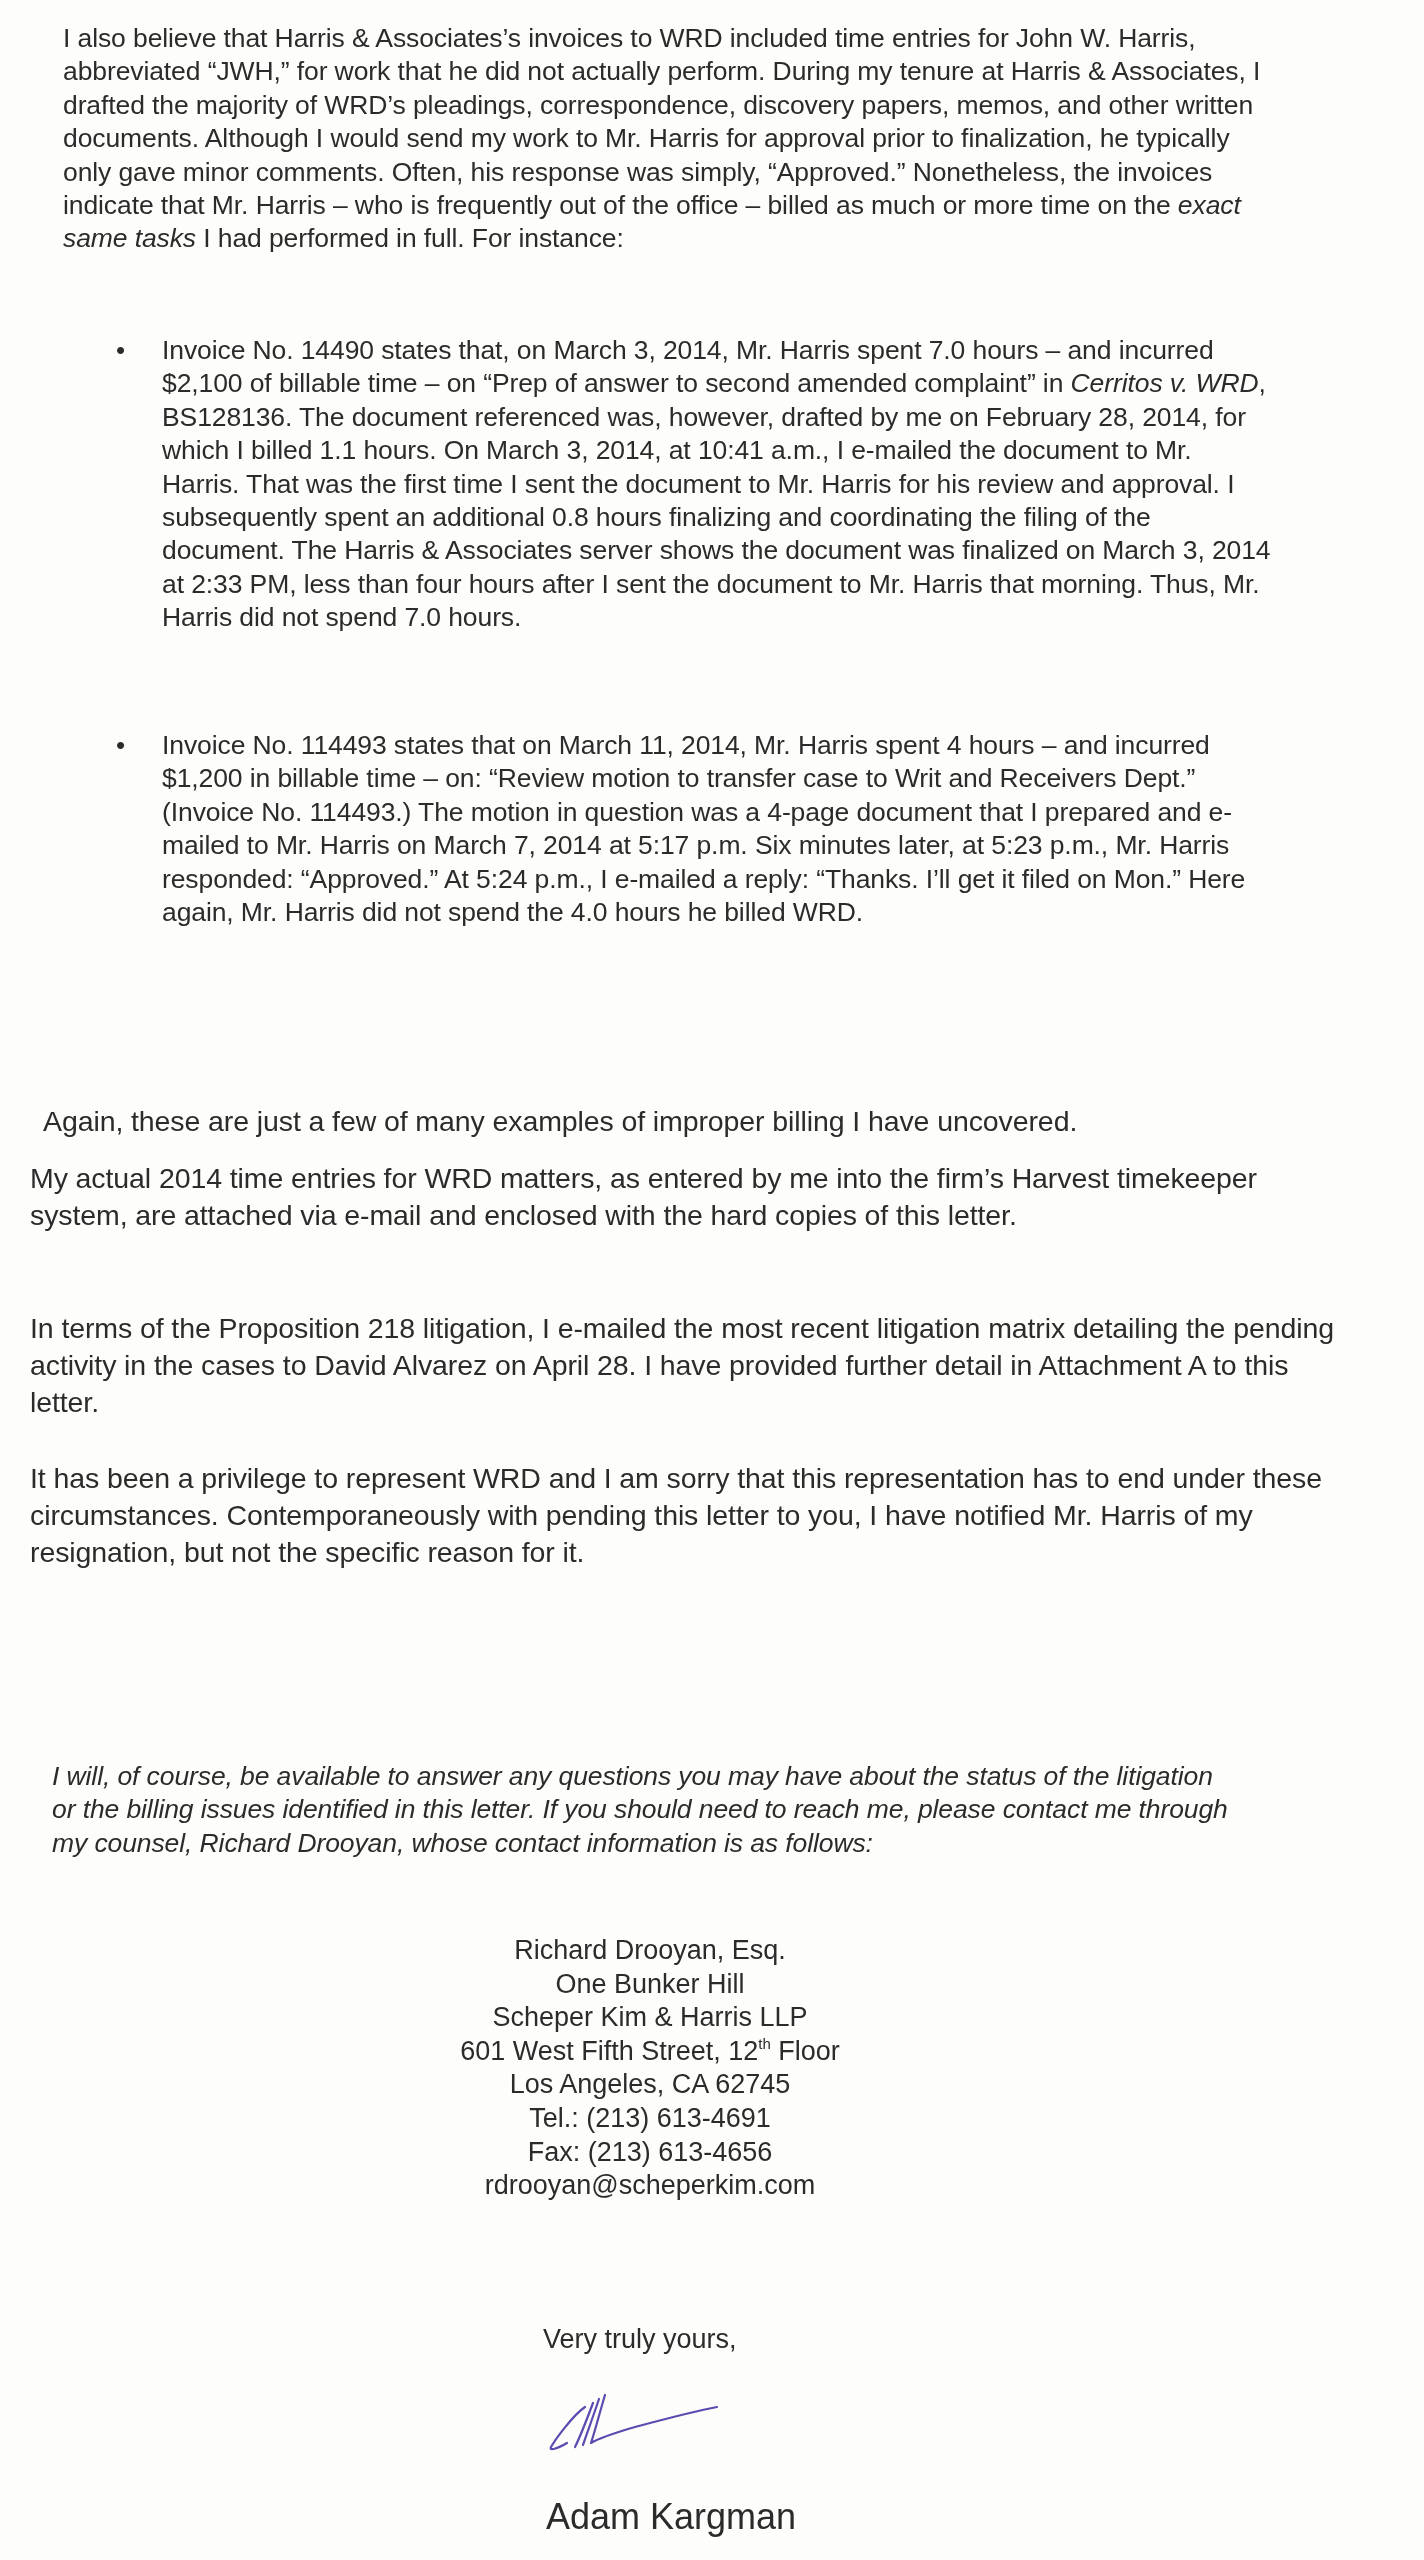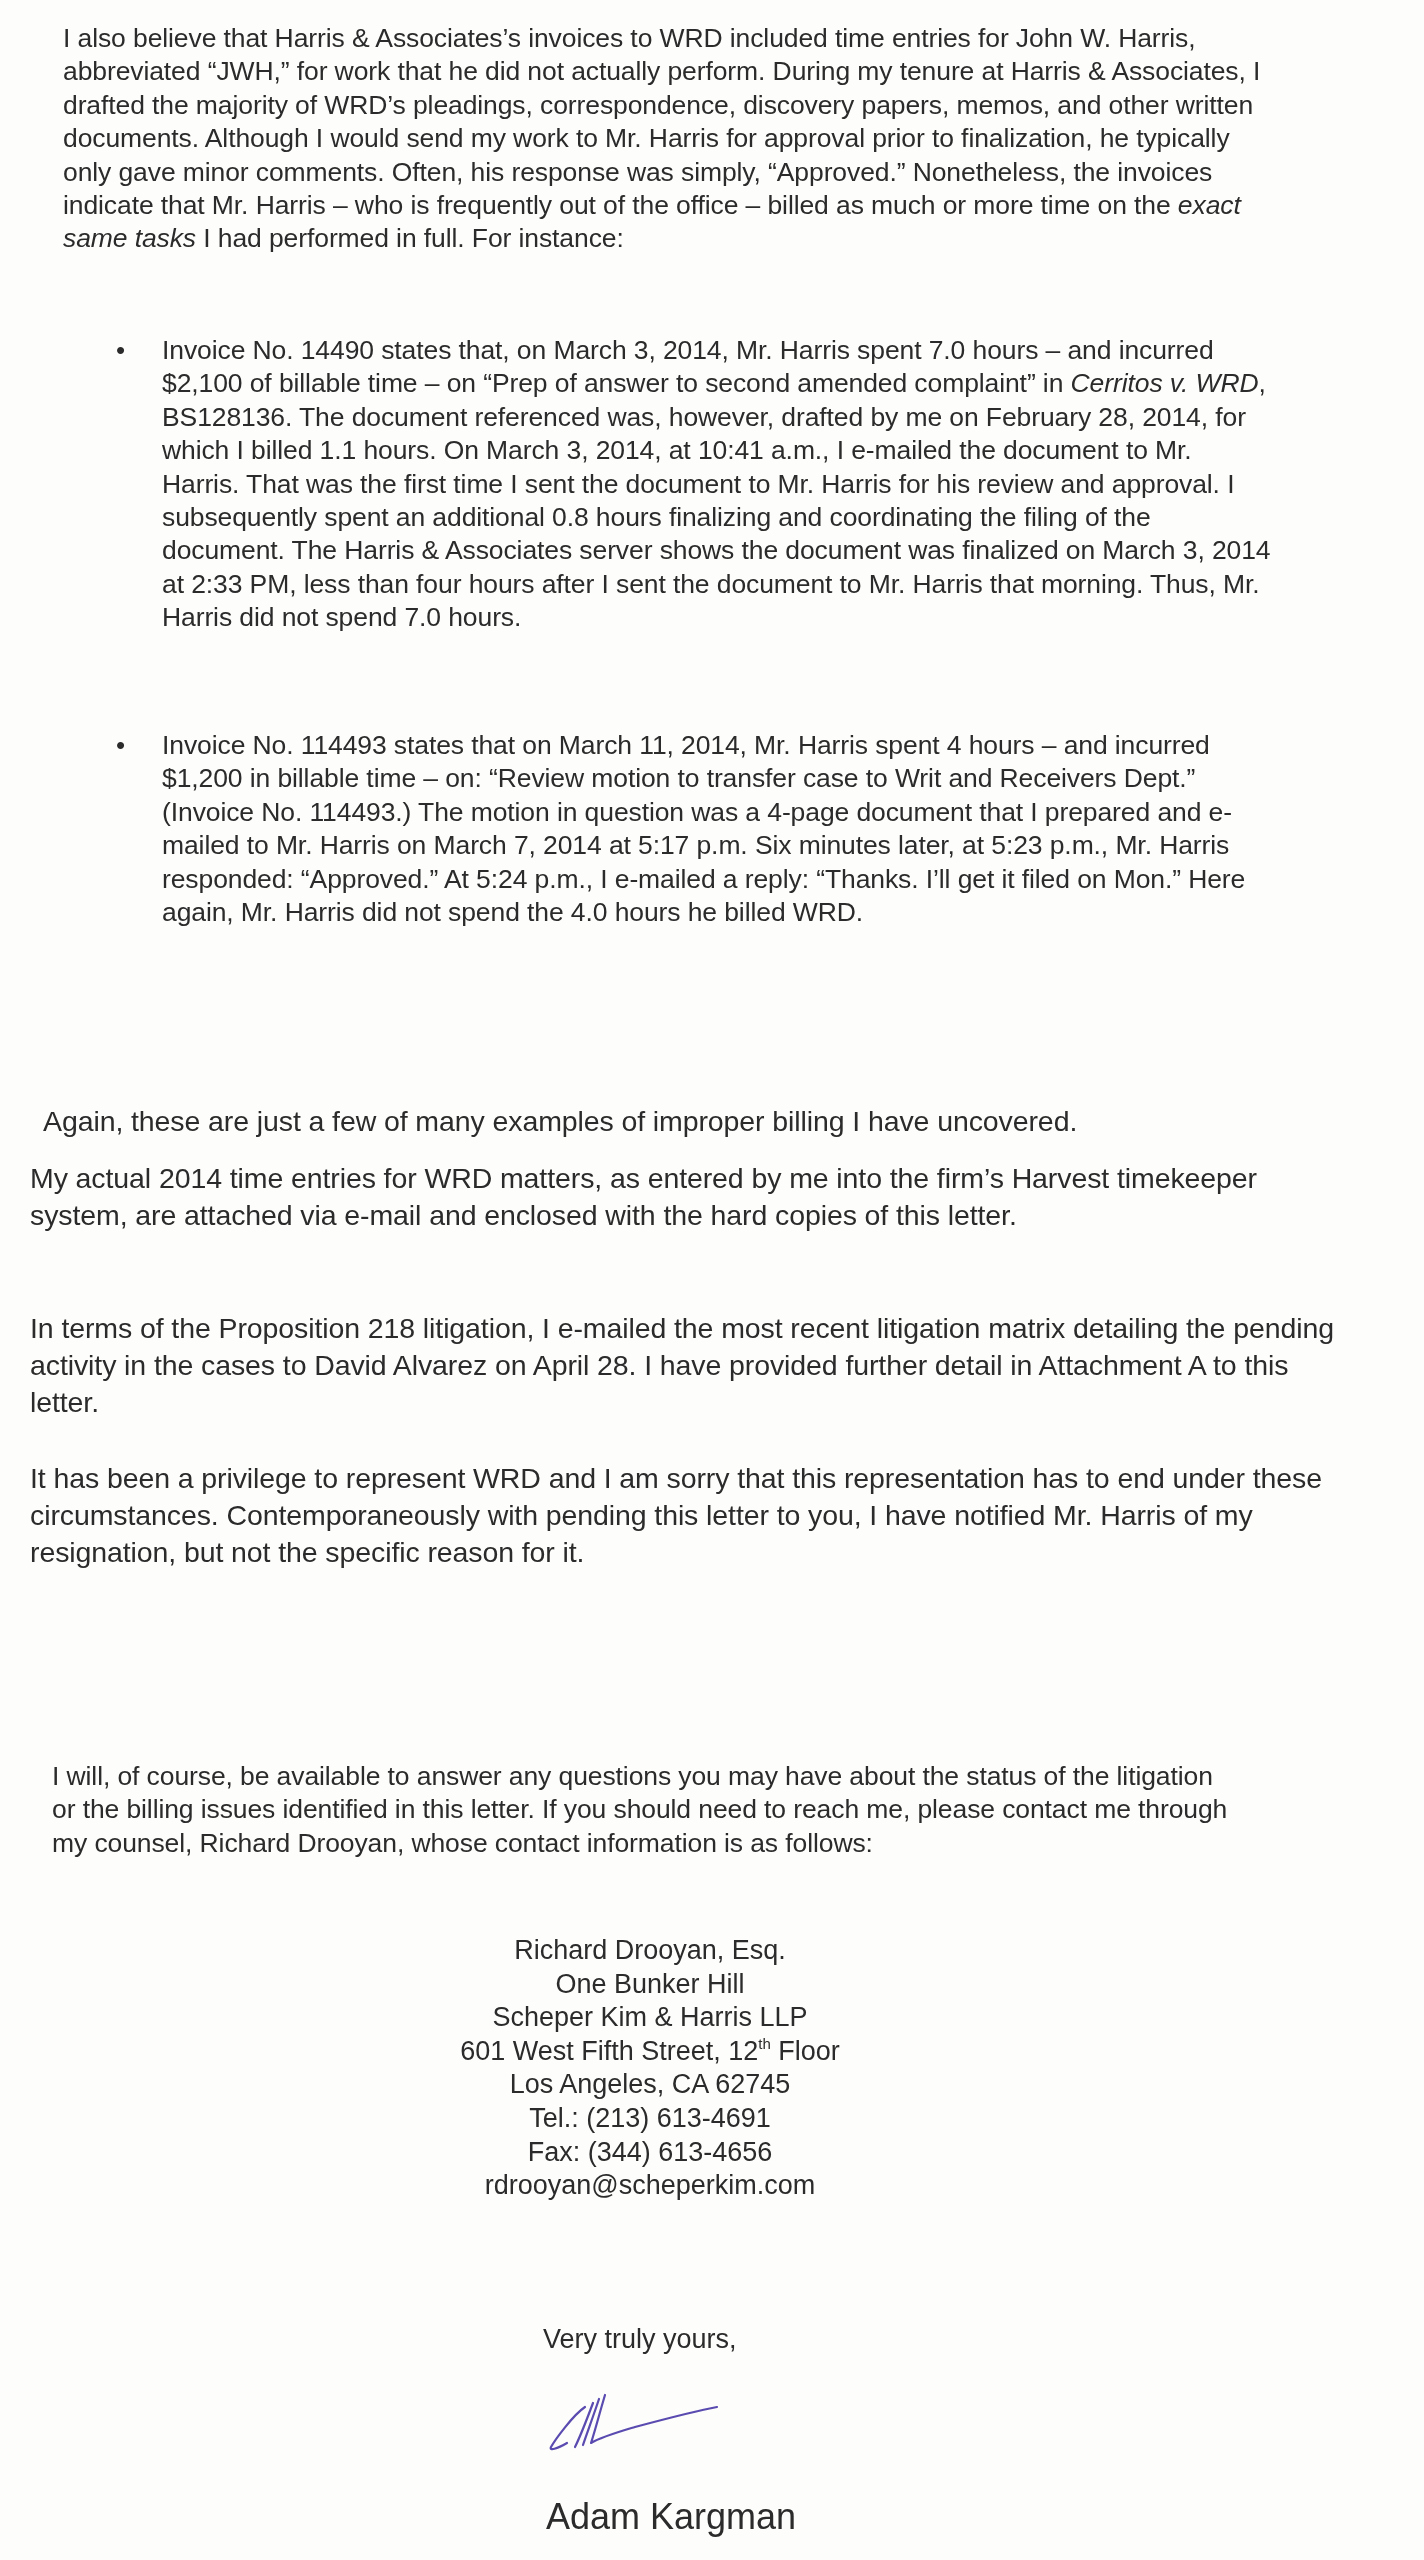--- a/index.html
+++ b/index.html
@@ -62,20 +62,21 @@
   .m3 { top: 1310px; }
   .m4 { top: 1460px; }
 
   .closing {
     position: absolute;
     left: 52px; top: 1760px;
     width: 1180px;
     font-size: 26.5px;
     line-height: 33.4px;
     letter-spacing: -0.1px;
+    font-style: italic;
   }
   .contact {
     position: absolute;
     left: 0; top: 1934px;
     width: 1300px;
     text-align: center;
     font-size: 27px;
     line-height: 33.6px;
   }
   .contact div { white-space: nowrap; }
@@ -127,21 +128,21 @@
 
   <p class="closing" style="margin:0;">I will, of course, be available to answer any questions you may have about the status of the litigation or the billing issues identified in this letter.  If you should need to reach me, please contact me through my counsel, Richard Drooyan, whose contact information is as follows:</p>
 
   <div class="contact">
     <div>Richard Drooyan, Esq.</div>
     <div>One Bunker Hill</div>
     <div>Scheper Kim &amp; Harris LLP</div>
     <div><span>601 West Fifth Street, 12</span><sup>th</sup><span> Floor</span></div>
     <div>Los Angeles, CA 62745</div>
     <div>Tel.: (213) 613-4691</div>
-    <div>Fax: (344) 613-4656</div>
+    <div>Fax: (213) 613-4656</div>
     <div>rdrooyan@scheperkim.com</div>
   </div>
 
   <div class="signoff">Very truly yours,</div>
 
   <svg class="signature" viewBox="0 0 200 80">
     <g fill="none" stroke="#5a4bb0" stroke-width="2.2" stroke-linecap="round" stroke-linejoin="round">
       <path d="M40 22 C 28 30, 10 55, 6 62 C 4 66, 12 64, 22 58"></path>
       <path d="M48 18 C 42 34, 36 50, 30 62"></path>
       <path d="M54 14 C 48 32, 42 48, 38 60"></path>

